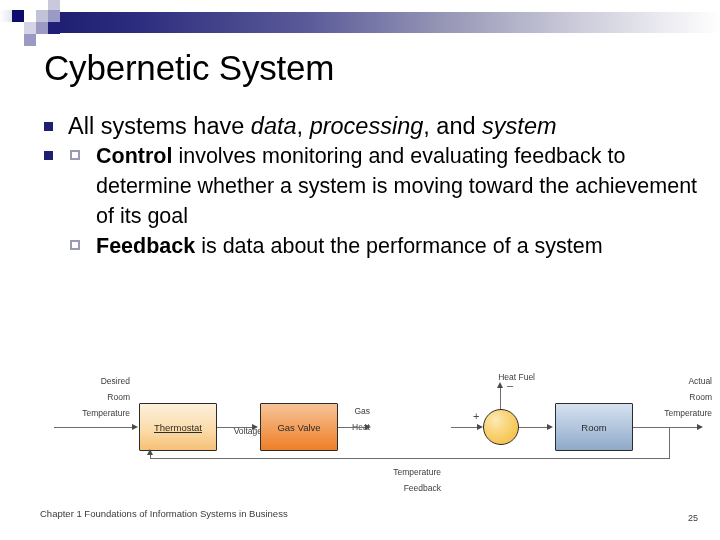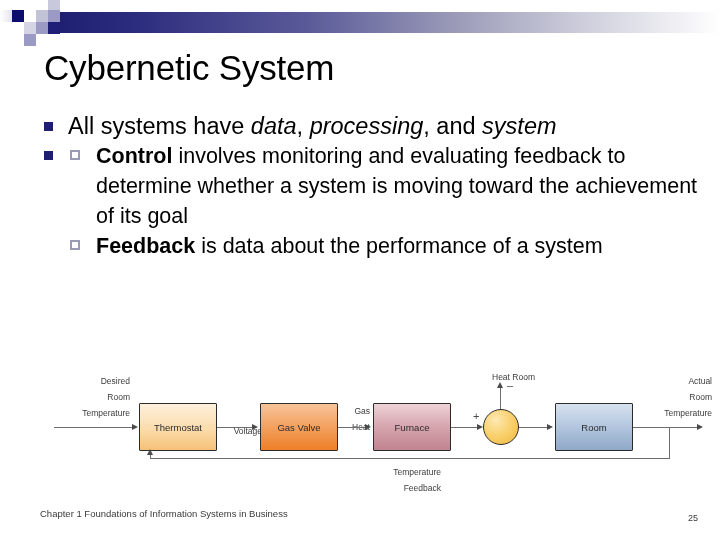--- a/index.html
+++ b/index.html
@@ -190,45 +190,42 @@
 </div>
 
 <div class="diagram">
 
   <div class="dg-label" style="left:6px; top:8px; width:96px;">Desired
 Room
 Temperature</div>
   <div class="dg-line" style="left:26px; top:62px; width:80px; height:1px;"></div>
   <div class="arrow-r" style="left:104px; top:58.5px;"></div>
 
-  <div class="dg-box box-thermostat" style="left:111px; top:38px; width:78px; height:48px;">
+  <div class="dg-box box-thermostat" style="left:111px; top:38px; width:78px; height:48px;text-decoration:underline;">
     <span>Thermostat</span>
   </div>
 
   <div class="dg-label" style="left:190px; top:47px; width:44px;margin-top:11px;">Voltage</div>
   <div class="dg-line" style="left:189px; top:62px; width:37px; height:1px;"></div>
   <div class="arrow-r" style="left:224px; top:58.5px;"></div>
 
   <div class="dg-box box-gasvalve" style="left:232px; top:38px; width:78px; height:48px;">
     <span>Gas Valve</span>
   </div>
 
   <div class="dg-label" style="left:310px; top:38px; width:32px;">Gas
 Heat</div>
   <div class="dg-line" style="left:310px; top:62px; width:29px; height:1px;"></div>
   <div class="arrow-r" style="left:337px; top:58.5px;"></div>
 
-  <div class="dg-box box-furnace" style="left:345px; top:38px; width:78px; height:48px;">
-    <span>Furnace</span>
-  </div>
 
   <div class="dg-line" style="left:423px; top:62px; width:28px; height:1px;"></div>
   <div class="arrow-r" style="left:449px; top:58.5px;"></div>
 
-  <div class="dg-label" style="left:437px; top:4px; width:70px;">Heat Room</div>
+  <div class="dg-label" style="left:437px; top:4px; width:70px;">Heat Fuel</div>
   <div class="dg-line" style="left:472px; top:22px; width:1px; height:24px;"></div>
   <div class="arrow-u" style="left:469px; top:17px;"></div>
   <div class="dg-sign" style="left:479px; top:14px;">–</div>
   <div class="dg-sign" style="left:445px; top:45px;">+</div>
 
   <div class="dg-circle" style="left:455px; top:44px;"></div>
 
   <div class="dg-line" style="left:491px; top:62px; width:30px; height:1px;"></div>
   <div class="arrow-r" style="left:519px; top:58.5px;"></div>
 

